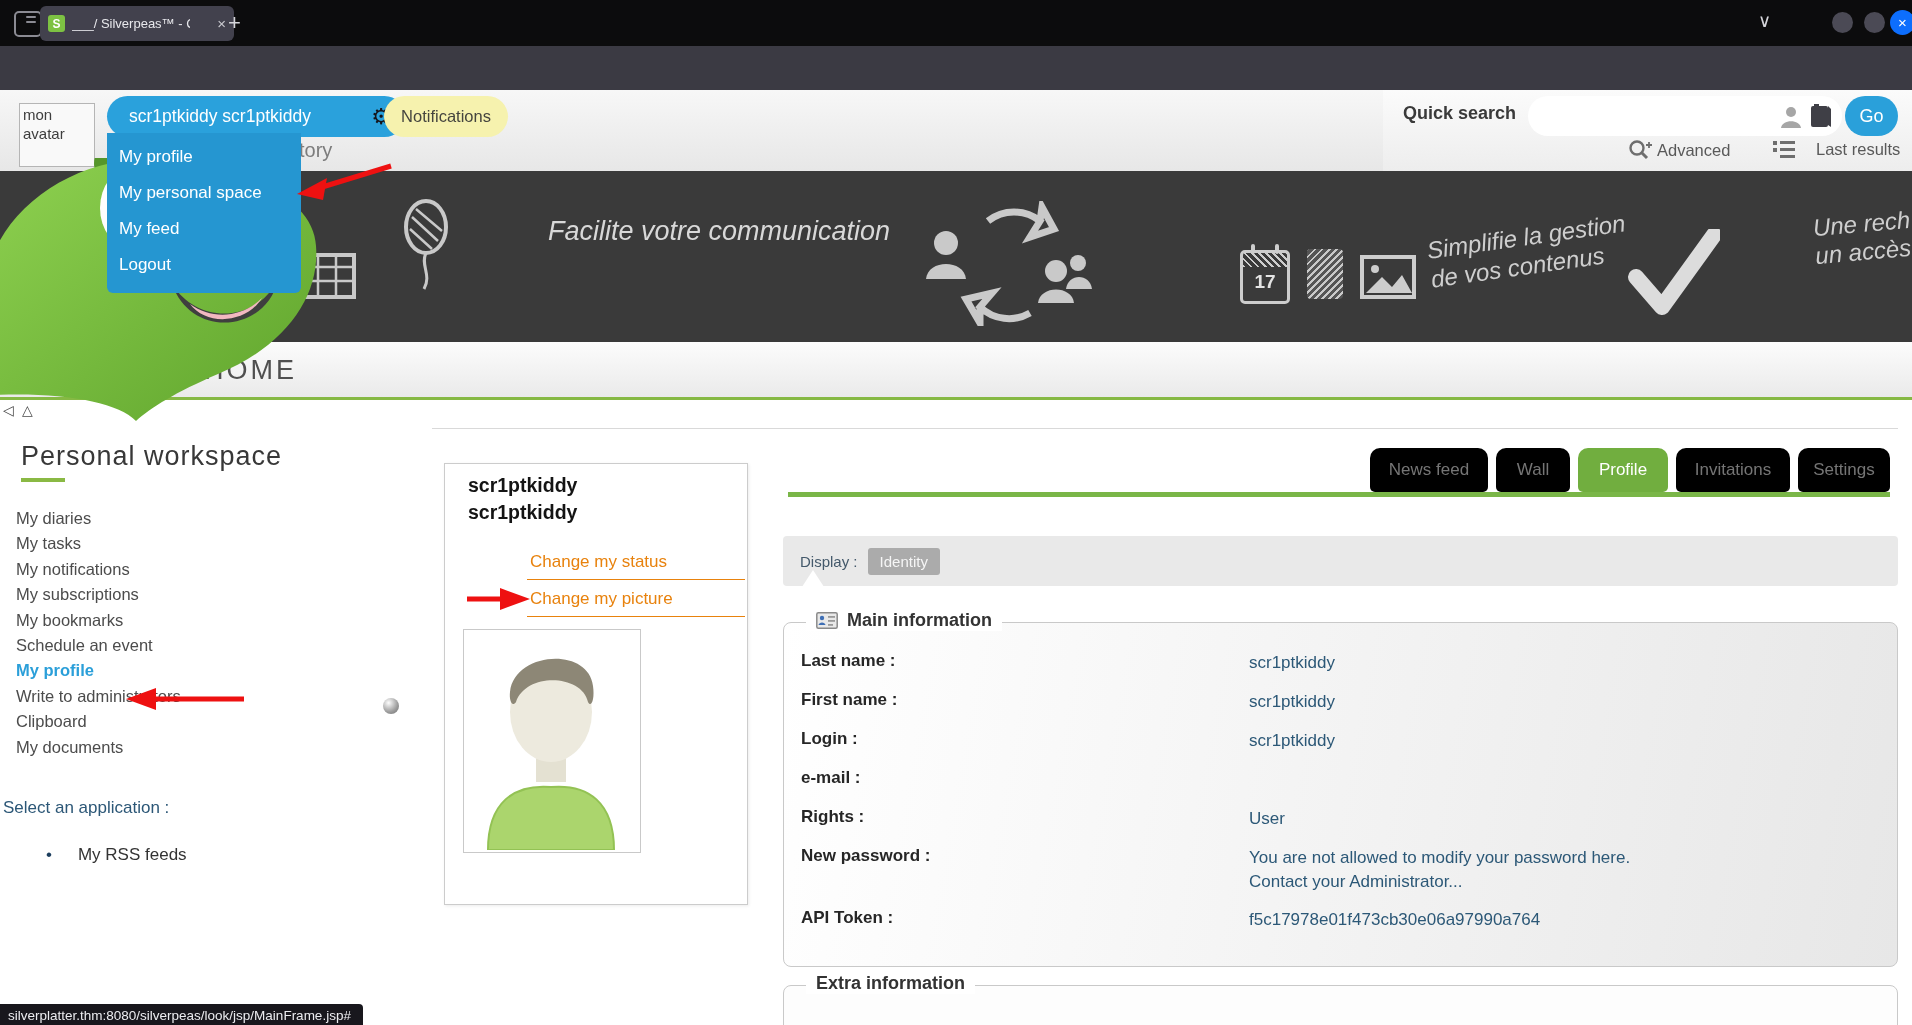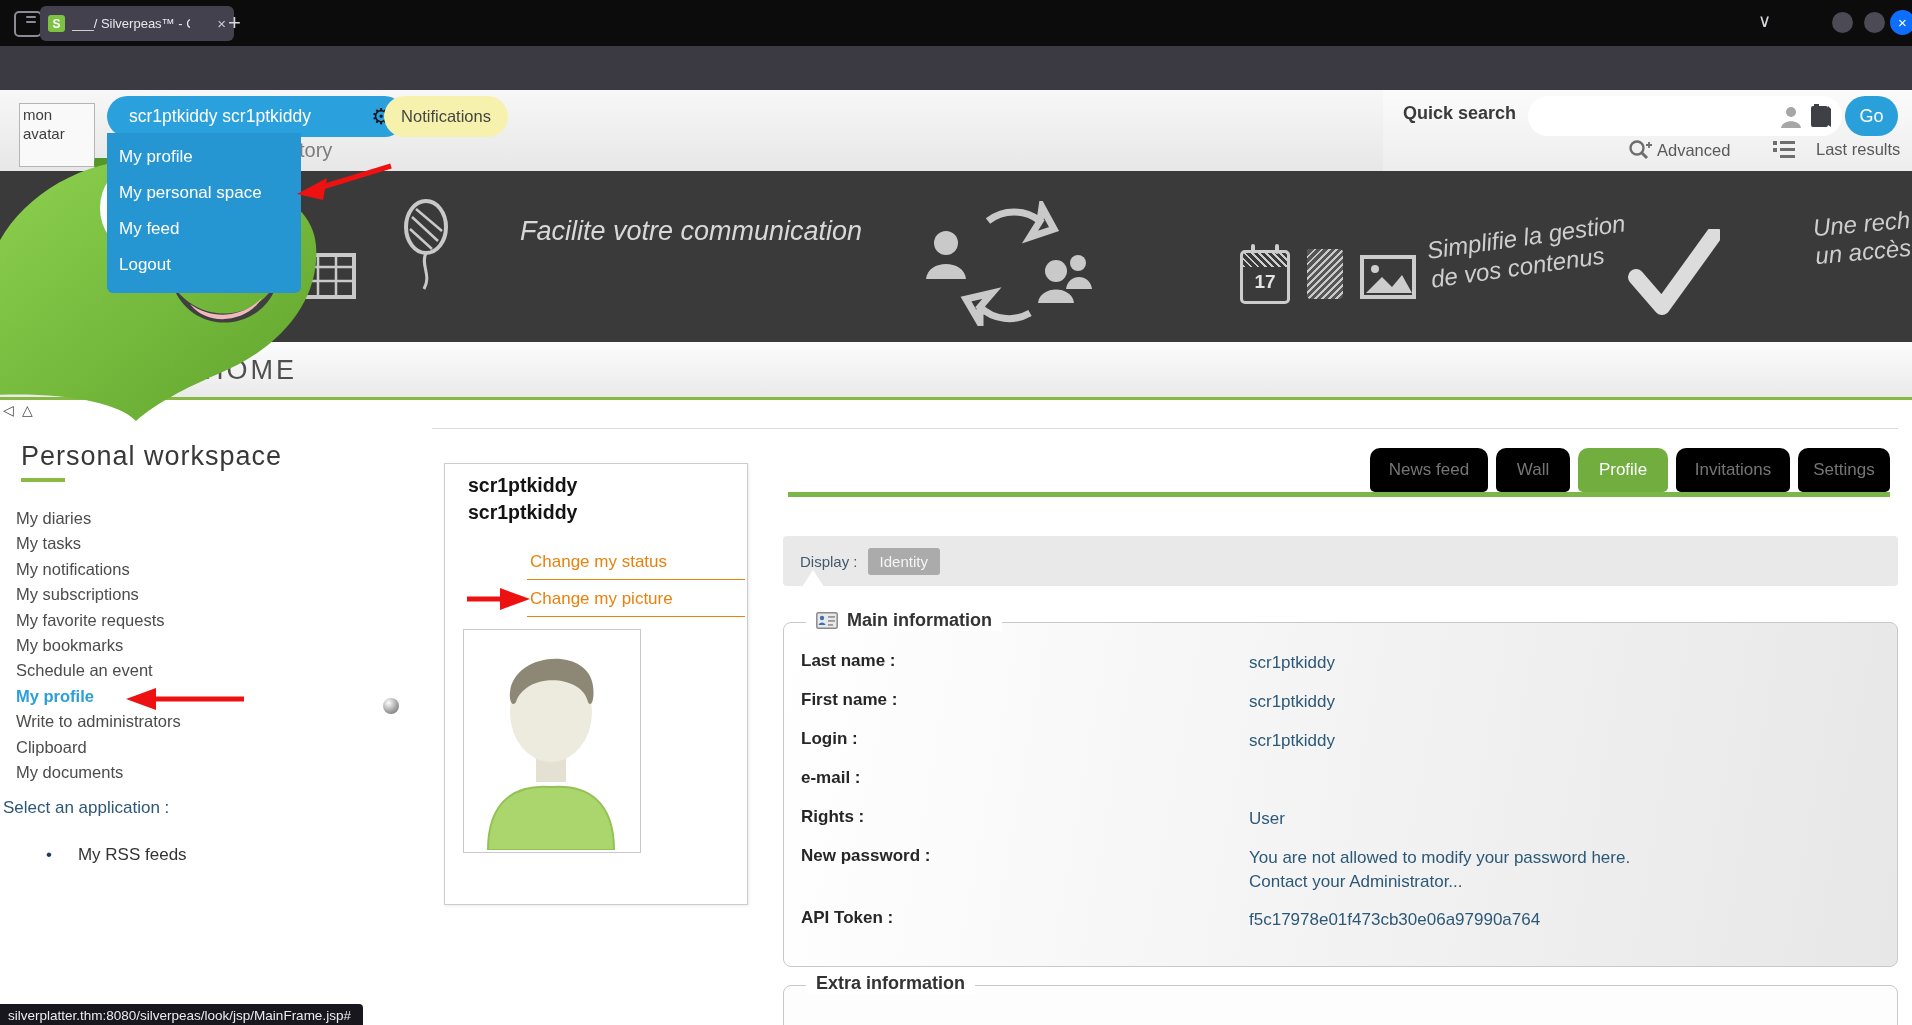--- a/index.html
+++ b/index.html
@@ -48,21 +48,21 @@
             padding:6px 0 0 12px;box-sizing:border-box;justify-content:space-around;padding-bottom:10px;}
   .qslabel{left:1403px;top:103px;font-size:18px;font-weight:bold;color:#3a3a3a;}
   .qsbox{left:1528px;top:96px;width:314px;height:40px;background:#fff;border-radius:20px;
          display:flex;align-items:center;padding:0 10px 0 16px;box-sizing:border-box;}
   .qsbox input{border:none;outline:none;flex:1;font-size:15px;min-width:20px;background:transparent;}
   .gobtn{left:1845px;top:96px;width:53px;height:40px;background:#2aa0da;border-radius:20px;color:#fff;
          font-size:18px;display:flex;align-items:center;justify-content:center;}
   .srchlink{top:139px;display:flex;align-items:center;gap:5px;color:#595959;font-size:16.5px;}
   
   .banner{left:0;top:171px;width:1912px;height:171px;background:#3a3a3a;overflow:hidden;}
-  .slogan1{left:520px;top:216px;font-size:27px;font-style:italic;color:#d8d8d8;z-index:5;}
+  .slogan1{left:548px;top:216px;font-size:27px;font-style:italic;color:#d8d8d8;z-index:5;}
   .slogan2{left:1428px;top:222px;font-size:24px;font-style:italic;color:#cecece;transform:rotate(-8deg);
            line-height:29px;z-index:5;}
   .slogan3{left:1814px;top:210px;font-size:24px;font-style:italic;color:#cecece;transform:rotate(-5deg);
            line-height:28px;z-index:5;white-space:nowrap;}
   .calendar{left:1240px;top:250px;width:44px;height:48px;border:3px solid #cdcdcd;border-radius:5px;
             color:#e3e3e3;font-weight:bold;font-size:19px;text-align:center;line-height:58px;z-index:5;}
   .calendar i{position:absolute;top:-9px;width:4px;height:10px;background:#cdcdcd;border-radius:2px;}
   .calendar .hatch{position:absolute;left:0;top:0;width:100%;height:14px;
         background:repeating-linear-gradient(45deg,#cdcdcd 0 2px,transparent 2px 5px);}
   .notepad{left:1307px;top:249px;width:36px;height:50px;border-radius:4px;z-index:5;
@@ -310,21 +310,20 @@
   <div class="abs navtri" style="left:3px;">◁</div>
   <div class="abs navtri" style="left:22px;">△</div>
 
   <div class="abs wstitle">Personal workspace</div>
   <div class="abs wsline"></div>
   <div class="abs navlist">
     <div>My diaries</div>
     <div>My tasks</div>
     <div>My notifications</div>
     <div>My subscriptions</div>
-    <div>My favorite requests</div>
     <div>My bookmarks</div>
     <div>Schedule an event</div>
     <div class="active">My profile</div>
     <div>Write to administrators</div>
     <div>Clipboard</div>
     <div>My documents</div>
   </div>
   <div class="abs selapp">Select an application :</div>
   <div class="abs appitem">
     <span class="blt">•</span>

